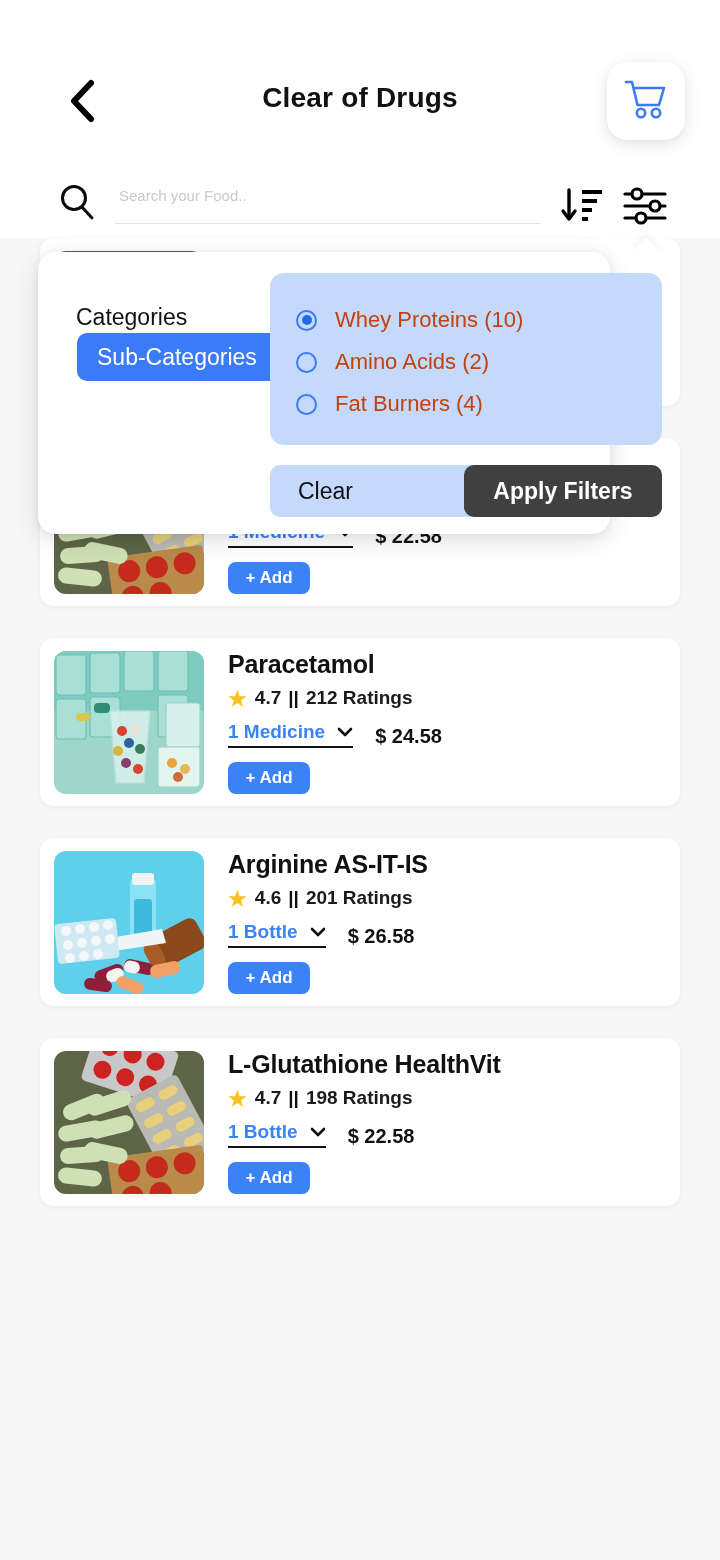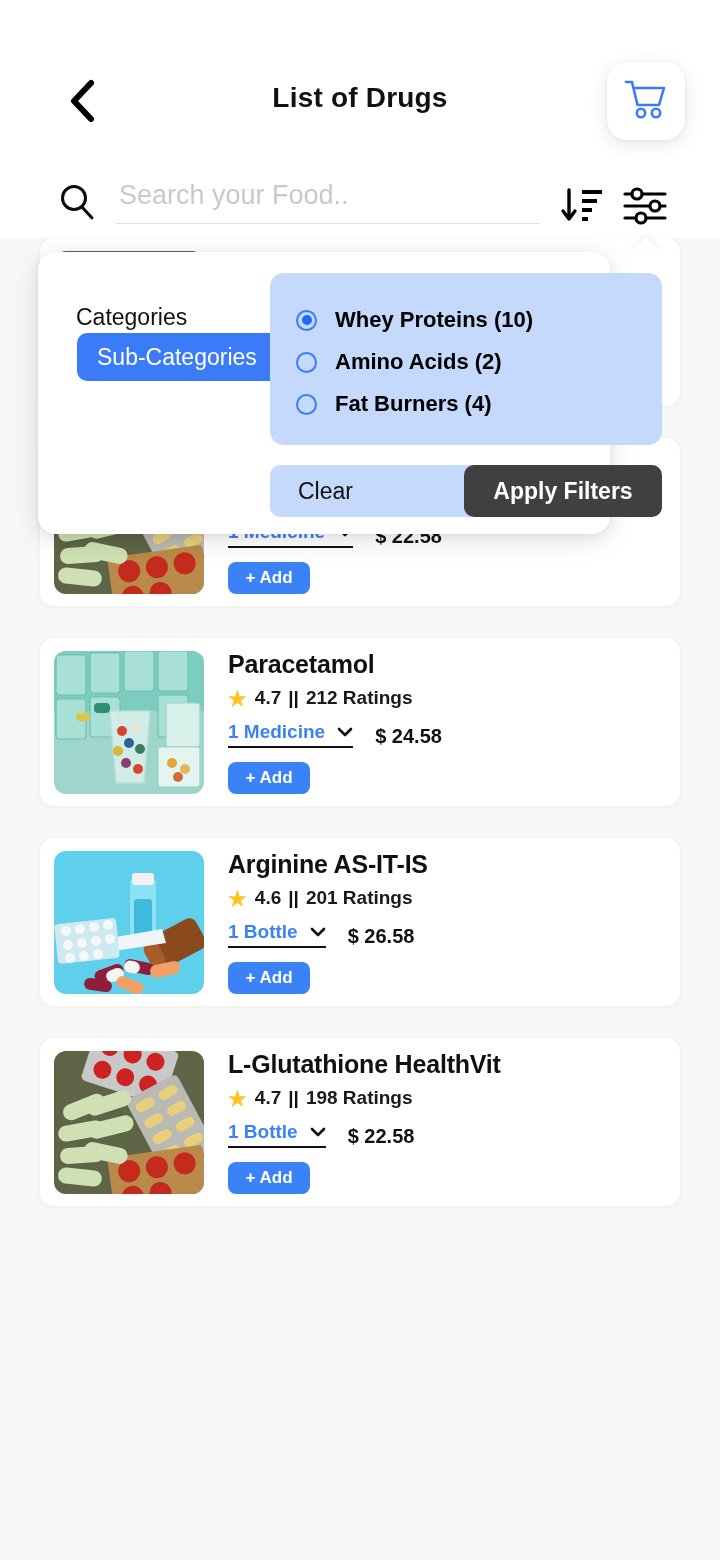--- a/index.html
+++ b/index.html
@@ -46,21 +46,21 @@
   .search-icon-wrap {
     position: absolute; left: 57px; top: 22px;
     width: 40px; height: 40px;
   }
   .search-field {
     position: absolute; left: 115px; top: 24px;
     width: 425px; height: 40px;
     border: none; border-bottom: 1.5px solid #e2e2e2;
     background: transparent;
     font-family: "Liberation Sans", sans-serif;
-    font-size: 27px; color: #222;
+    font-size: 15px; color: #222;
     padding: 0 4px 17px 4px;
     outline: none;
   }
   .search-field::placeholder { color: #c9c9c9; }
   .sort-btn {
     position: absolute; left: 560px; top: 24px;
     width: 46px; height: 44px; cursor: pointer;
   }
   .filter-btn {
     position: absolute; left: 622px; top: 24px;
@@ -194,21 +194,21 @@
     position: relative;
     margin-right: 18px;
   }
   .radio.checked::after {
     content: "";
     position: absolute; left: 50%; top: 50%;
     transform: translate(-50%, -50%);
     width: 10px; height: 10px; border-radius: 50%;
     background: #1F6BF0;
   }
-  .option-label { font-size: 22px; color: #000000; font-weight: 700; }
+  .option-label { font-size: 22px; color: #c2410c; font-weight: 400; }
   .action-row {
     position: absolute; left: 232px; top: 213px;
     width: 392px; height: 52px;
     background: #C5D9FC;
     border-radius: 10px;
     display: flex; align-items: stretch; gap: 44px;
   }
   .clear-btn {
     flex: 1 1 auto;
     display: flex; align-items: center;
@@ -234,21 +234,21 @@
 
   <div class="header">
     <div class="back-btn">
       <span>
         <svg width="30" height="44" viewBox="0 0 30 44">
           <path d="M24 4 L7 22 L24 40" fill="none" stroke="#000" stroke-width="6" stroke-linecap="round" stroke-linejoin="round"></path>
         </svg>
       </span>
     </div>
 
-    <div class="page-title">List of Drugs</div>
+    <div class="page-title">Clear of Drugs</div>
 
     <div class="cart-btn">
       <span>
         <svg width="46" height="44" viewBox="0 0 46 44">
           <path d="M3 5 H9 L14.5 28 H36 L41 11 H12" fill="none" stroke="#3B7BF7" stroke-width="2.6" stroke-linecap="round" stroke-linejoin="round"></path>
           <circle cx="18" cy="36" r="4.2" fill="none" stroke="#3B7BF7" stroke-width="2.6"></circle>
           <circle cx="33" cy="36" r="4.2" fill="none" stroke="#3B7BF7" stroke-width="2.6"></circle>
         </svg>
       </span>
     </div>

